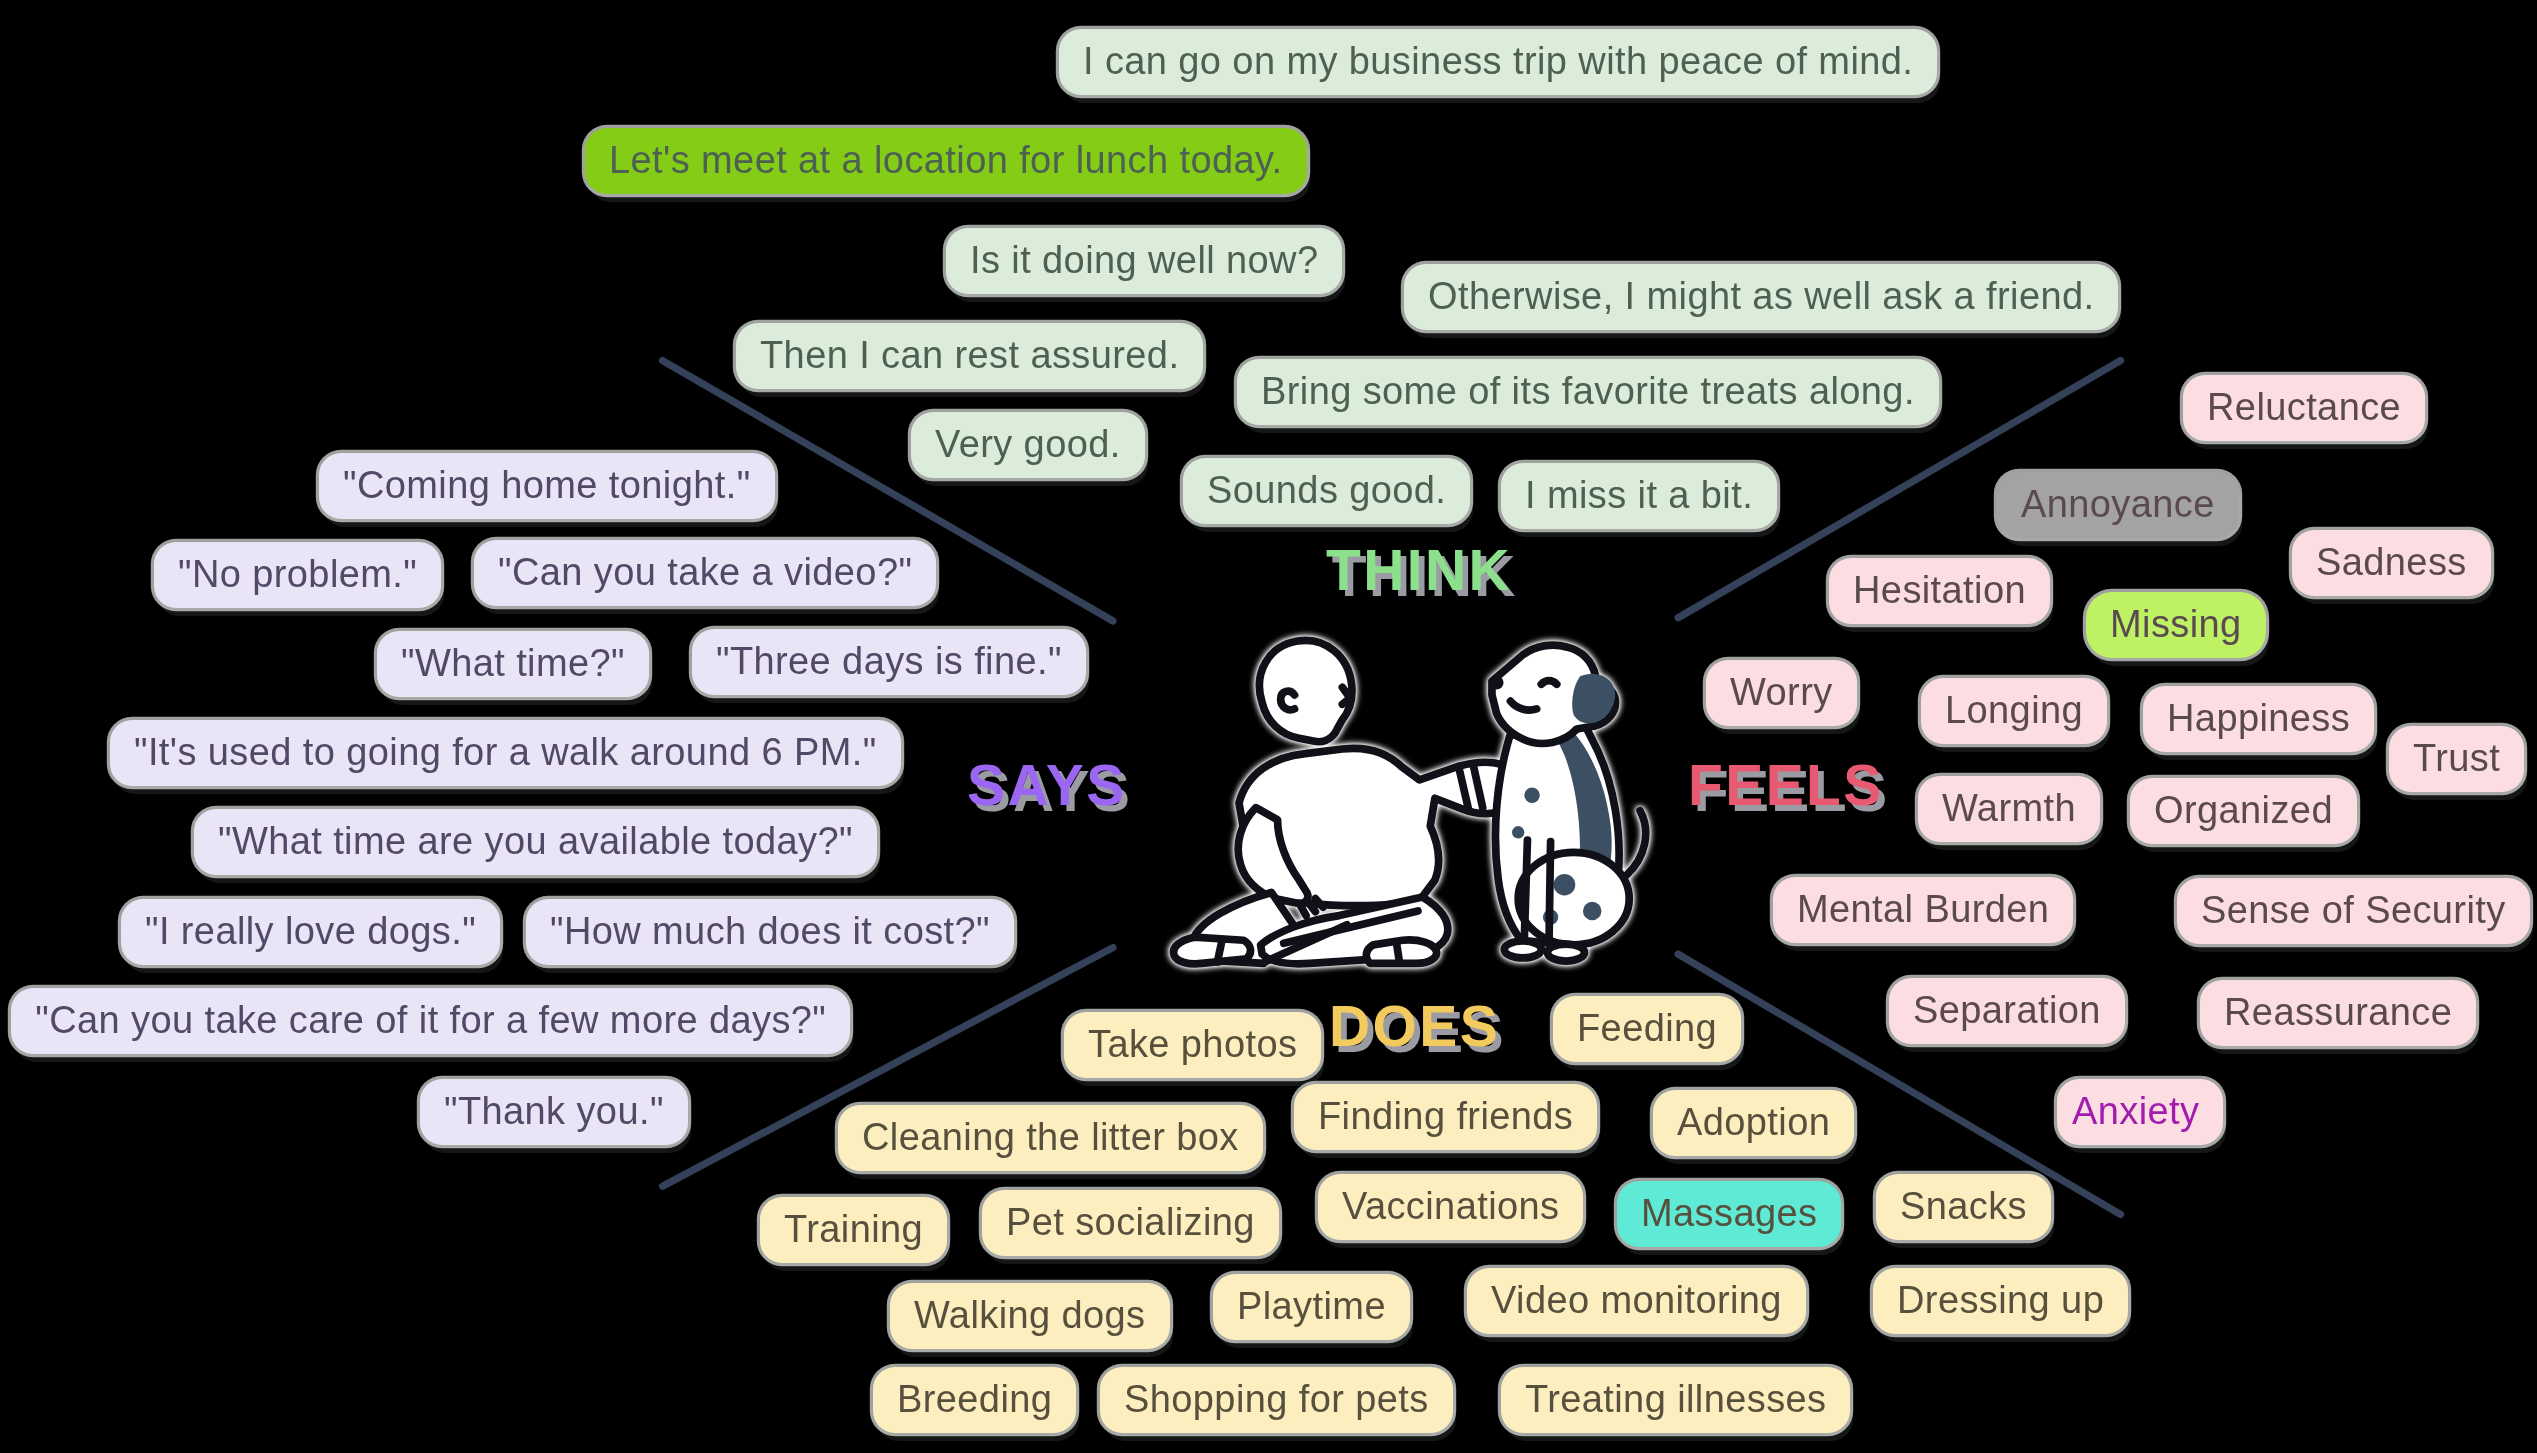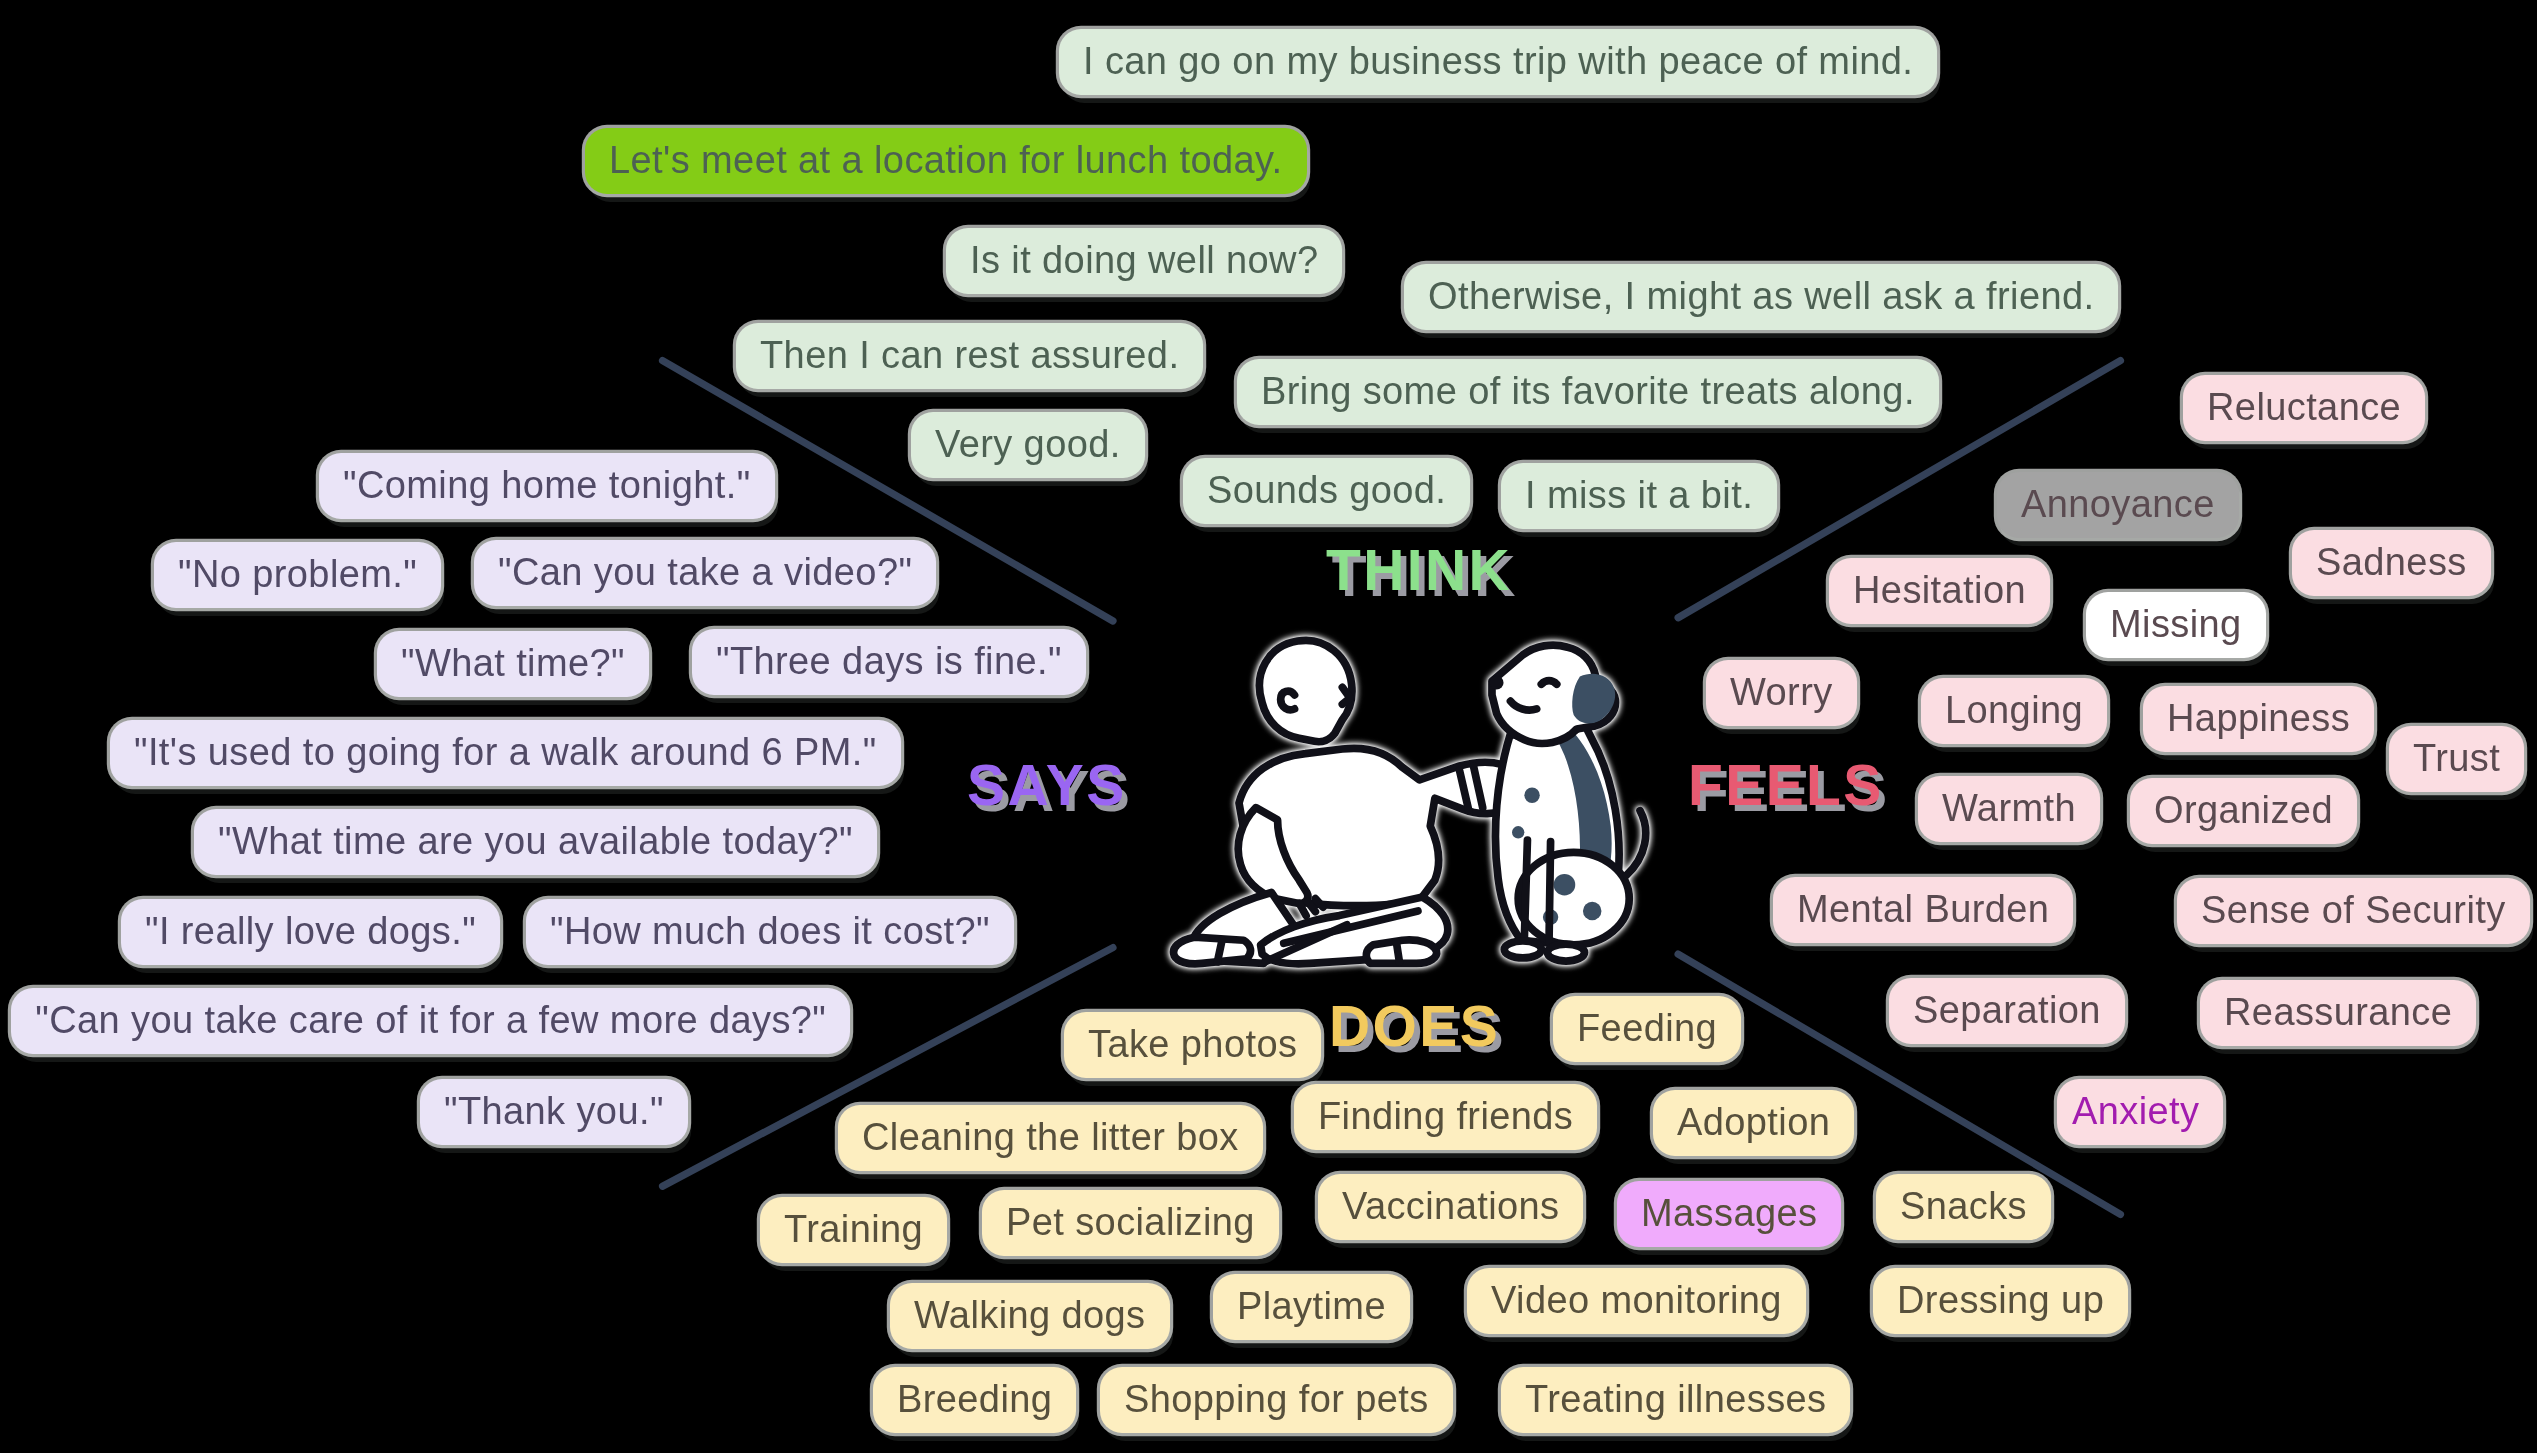--- a/index.html
+++ b/index.html
@@ -142,39 +142,39 @@
     <div class="bubble" style="left: 110px; top: 720px; background: rgb(234, 228, 247); color: rgb(81, 74, 102);">"It's used to going for a walk around 6 PM."</div>
     <div class="bubble" style="left: 194px; top: 809px; background: rgb(234, 228, 247); color: rgb(81, 74, 102);">"What time are you available today?"</div>
     <div class="bubble" style="left: 121px; top: 899px; background: rgb(234, 228, 247); color: rgb(81, 74, 102);">"I really love dogs."</div>
     <div class="bubble" style="left: 526px; top: 899px; background: rgb(234, 228, 247); color: rgb(81, 74, 102);">"How much does it cost?"</div>
     <div class="bubble" style="left: 11.3px; top: 988px; background: rgb(234, 228, 247); color: rgb(81, 74, 102);">"Can you take care of it for a few more days?"</div>
     <div class="bubble" style="left: 420px; top: 1079px; background: rgb(234, 228, 247); color: rgb(81, 74, 102);">"Thank you."</div>
     <div class="bubble" style="left: 2183px; top: 375px; background: rgb(251, 221, 226); color: rgb(90, 74, 80);">Reluctance</div>
     <div class="bubble" style="left: 1997px; top: 472px; background: #a3a3a3; color: rgb(90, 74, 80);">Annoyance</div>
     <div class="bubble" style="left: 2292px; top: 530px; background: rgb(251, 221, 226); color: rgb(90, 74, 80);">Sadness</div>
     <div class="bubble" style="left: 1829px; top: 558px; background: rgb(251, 221, 226); color: rgb(90, 74, 80);">Hesitation</div>
-    <div class="bubble" style="left: 2086px; top: 592px; background: #ffffff; color: rgb(90, 74, 80);">Missing</div>
+    <div class="bubble" style="left: 2086px; top: 592px; background: #bef264; color: rgb(90, 74, 80); border-radius: 26px;">Missing</div>
     <div class="bubble" style="left: 1706px; top: 660px; background: rgb(251, 221, 226); color: rgb(90, 74, 80);">Worry</div>
     <div class="bubble" style="left: 1921px; top: 678px; background: rgb(251, 221, 226); color: rgb(90, 74, 80);">Longing</div>
     <div class="bubble" style="left: 2143px; top: 686px; background: rgb(251, 221, 226); color: rgb(90, 74, 80);">Happiness</div>
     <div class="bubble" style="left: 2389px; top: 726px; background: rgb(251, 221, 226); color: rgb(90, 74, 80);">Trust</div>
     <div class="bubble" style="left: 1918px; top: 776px; background: rgb(251, 221, 226); color: rgb(90, 74, 80);">Warmth</div>
     <div class="bubble" style="left: 2130px; top: 778px; background: rgb(251, 221, 226); color: rgb(90, 74, 80);">Organized</div>
     <div class="bubble" style="left: 1773px; top: 877px; background: rgb(251, 221, 226); color: rgb(90, 74, 80);">Mental Burden</div>
     <div class="bubble" style="left: 2177px; top: 878px; background: rgb(251, 221, 226); color: rgb(90, 74, 80);">Sense of Security</div>
     <div class="bubble" style="left: 1889px; top: 978px; background: rgb(251, 221, 226); color: rgb(90, 74, 80);">Separation</div>
     <div class="bubble" style="left: 2200px; top: 980px; background: rgb(251, 221, 226); color: rgb(90, 74, 80);">Reassurance</div>
     <div class="bubble" style="left: 2057px; top: 1079px; background: rgb(251, 221, 226); color: #a21caf; padding-left: 15px;">Anxiety</div>
     <div class="bubble" style="left: 1032px; top: 1012px; background: rgb(253, 238, 192); color: rgb(87, 80, 60); margin-left: 32px;">Take photos</div>
     <div class="bubble" style="left: 1553px; top: 996px; background: rgb(253, 238, 192); color: rgb(87, 80, 60);">Feeding</div>
     <div class="bubble" style="left: 1294px; top: 1084px; background: rgb(253, 238, 192); color: rgb(87, 80, 60);">Finding friends</div>
     <div class="bubble" style="left: 1653px; top: 1090px; background: rgb(253, 238, 192); color: rgb(87, 80, 60);">Adoption</div>
     <div class="bubble" style="left: 838px; top: 1105px; background: rgb(253, 238, 192); color: rgb(87, 80, 60);">Cleaning the litter box</div>
     <div class="bubble" style="left: 1318px; top: 1174px; background: rgb(253, 238, 192); color: rgb(87, 80, 60);">Vaccinations</div>
-    <div class="bubble" style="left: 1617px; top: 1181px; background: #f0abfc; color: rgb(87, 80, 60);">Massages</div>
+    <div class="bubble" style="left: 1617px; top: 1181px; background: #5eead4; color: rgb(87, 80, 60);">Massages</div>
     <div class="bubble" style="left: 1876px; top: 1174px; background: rgb(253, 238, 192); color: rgb(87, 80, 60);">Snacks</div>
     <div class="bubble" style="left: 760px; top: 1197px; background: rgb(253, 238, 192); color: rgb(87, 80, 60);">Training</div>
     <div class="bubble" style="left: 982px; top: 1190px; background: rgb(253, 238, 192); color: rgb(87, 80, 60);">Pet socializing</div>
     <div class="bubble" style="left: 890px; top: 1283px; background: rgb(253, 238, 192); color: rgb(87, 80, 60);">Walking dogs</div>
     <div class="bubble" style="left: 1213px; top: 1274px; background: rgb(253, 238, 192); color: rgb(87, 80, 60);">Playtime</div>
     <div class="bubble" style="left: 1467px; top: 1268px; background: rgb(253, 238, 192); color: rgb(87, 80, 60);">Video monitoring</div>
     <div class="bubble" style="left: 1873px; top: 1268px; background: rgb(253, 238, 192); color: rgb(87, 80, 60);">Dressing up</div>
     <div class="bubble" style="left: 873px; top: 1367px; background: rgb(253, 238, 192); color: rgb(87, 80, 60);">Breeding</div>
     <div class="bubble" style="left: 1100px; top: 1367px; background: rgb(253, 238, 192); color: rgb(87, 80, 60);">Shopping for pets</div>
     <div class="bubble" style="left: 1501px; top: 1367px; background: rgb(253, 238, 192); color: rgb(87, 80, 60);">Treating illnesses</div>

